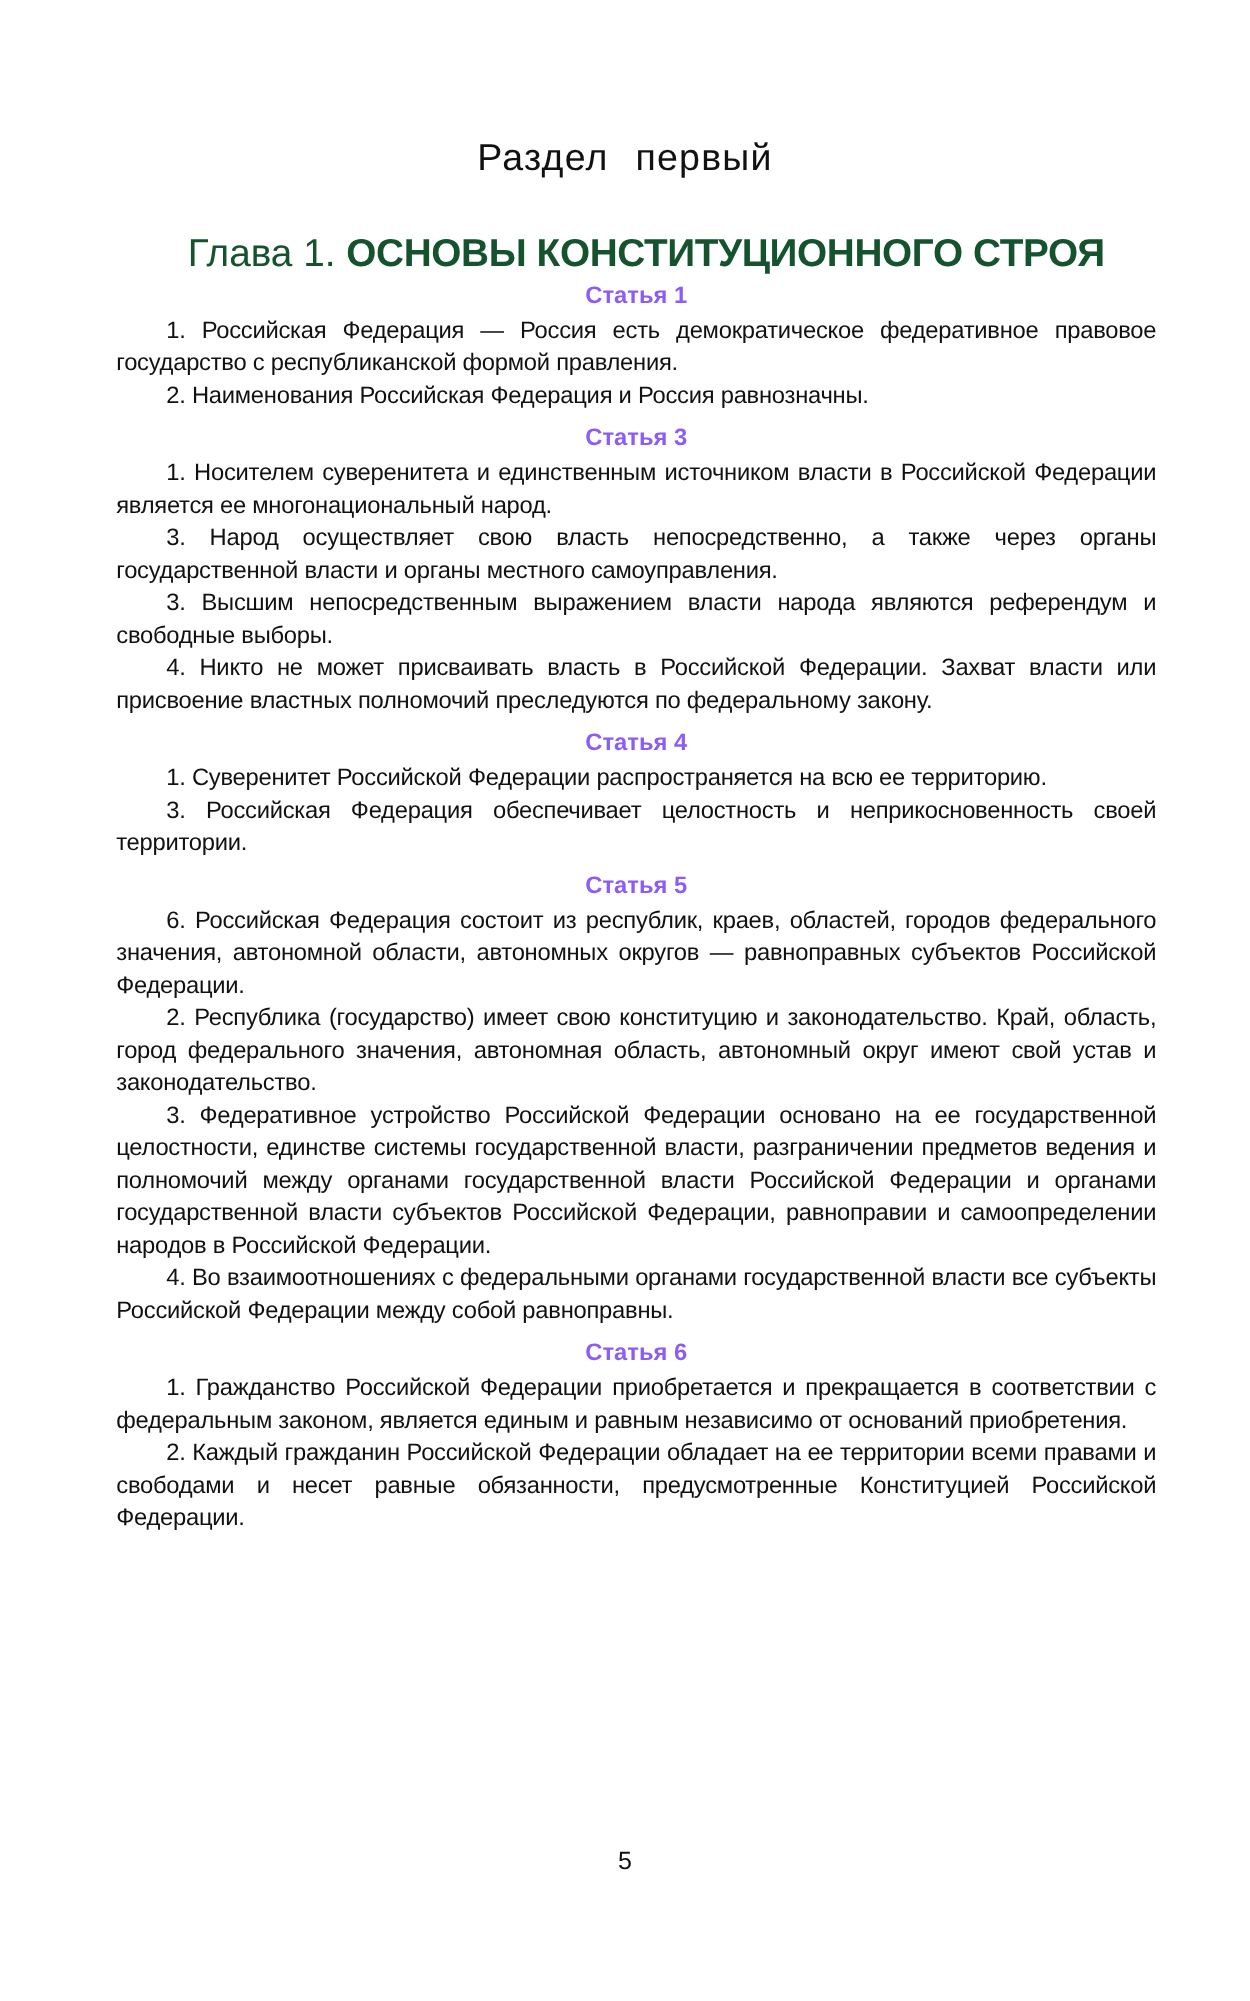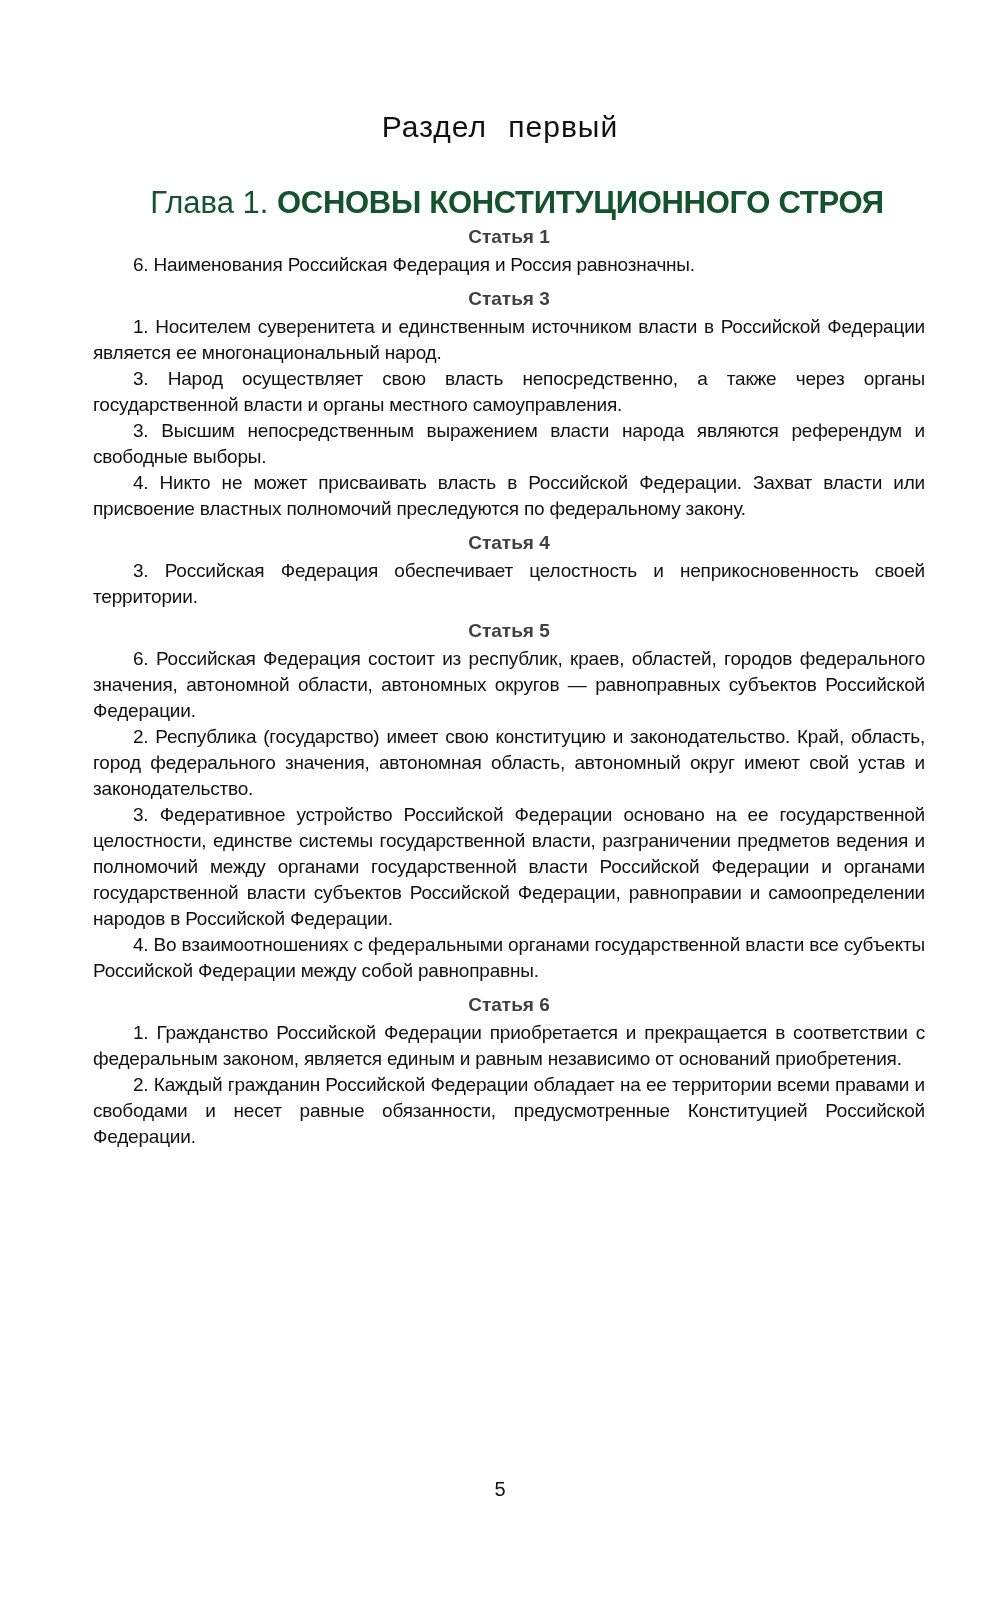--- a/index.html
+++ b/index.html
@@ -18,21 +18,21 @@
     position: absolute; top: 185px; left: 17px; width: 1000px;
     text-align: center; font-size: 31px; color: #14532d;
   }
   .chapter-title .ch-prefix { font-weight: normal; }
   .chapter-title .ch-name { font-weight: bold; letter-spacing: -0.3px; }
   .body {
     position: absolute; top: 222px; left: 93px; width: 832px;
   }
   .article-heading {
     text-align: center; font-weight: bold; font-size: 19px;
-    margin: 0; height: 30px; line-height: 30px; color: #404040;
+    margin: 0; height: 30px; line-height: 30px; color: #8b5cf6;
   }
   .article { margin-bottom: 6px; }
   .para {
     margin: 0; font-size: 19px; line-height: 26px; text-align: justify;
     text-indent: 40px; color: #111; letter-spacing: -0.2px;
   }
   .page-number {
     position: absolute; top: 1478px; left: 0; width: 1000px;
     text-align: center; font-size: 20px; color: #111;
   }
@@ -44,34 +44,36 @@
   <div class="section-title">Раздел первый</div>
 
   <div class="chapter-title">
     <span class="ch-prefix">Глава 1.</span>
     <span class="ch-name">ОСНОВЫ КОНСТИТУЦИОННОГО СТРОЯ</span>
   </div>
 
   <div class="body">
     <div class="article">
       <div class="article-heading">Статья 1</div>
-      <p class="para">6. Наименования Российская Федерация и Россия равнозначны.</p>
+      <p class="para">1. Российская Федерация — Россия есть демократическое федеративное правовое государство с республиканской формой правления.</p>
+      <p class="para">2. Наименования Российская Федерация и Россия равнозначны.</p>
     </div>
 
 
     <div class="article">
       <div class="article-heading">Статья 3</div>
       <p class="para">1. Носителем суверенитета и единственным источником власти в Российской Федерации является ее многонациональный народ.</p>
       <p class="para">3. Народ осуществляет свою власть непосредственно, а также через органы государственной власти и органы местного самоуправления.</p>
       <p class="para">3. Высшим непосредственным выражением власти народа являются референдум и свободные выборы.</p>
       <p class="para">4. Никто не может присваивать власть в Российской Федерации. Захват власти или присвоение властных полномочий преследуются по федеральному закону.</p>
     </div>
 
     <div class="article">
       <div class="article-heading">Статья 4</div>
+      <p class="para">1. Суверенитет Российской Федерации распространяется на всю ее территорию.</p>
       <p class="para">3. Российская Федерация обеспечивает целостность и неприкосновенность своей территории.</p>
     </div>
 
     <div class="article">
       <div class="article-heading">Статья 5</div>
       <p class="para">6. Российская Федерация состоит из республик, краев, областей, городов федерального значения, автономной области, автономных округов — равноправных субъектов Российской Федерации.</p>
       <p class="para">2. Республика (государство) имеет свою конституцию и законодательство. Край, область, город федерального значения, автономная область, автономный округ имеют свой устав и законодательство.</p>
       <p class="para">3. Федеративное устройство Российской Федерации основано на ее государственной целостности, единстве системы государственной власти, разграничении предметов ведения и полномочий между органами государственной власти Российской Федерации и органами государственной власти субъектов Российской Федерации, равноправии и самоопределении народов в Российской Федерации.</p>
       <p class="para">4. Во взаимоотношениях с федеральными органами государственной власти все субъекты Российской Федерации между собой равноправны.</p>
     </div>

